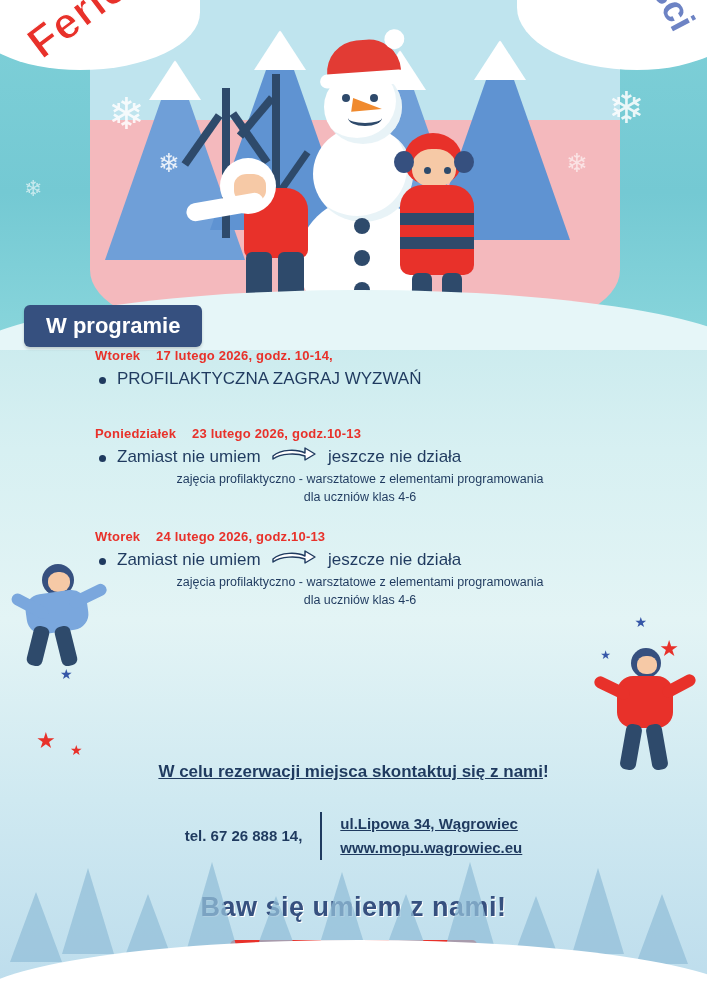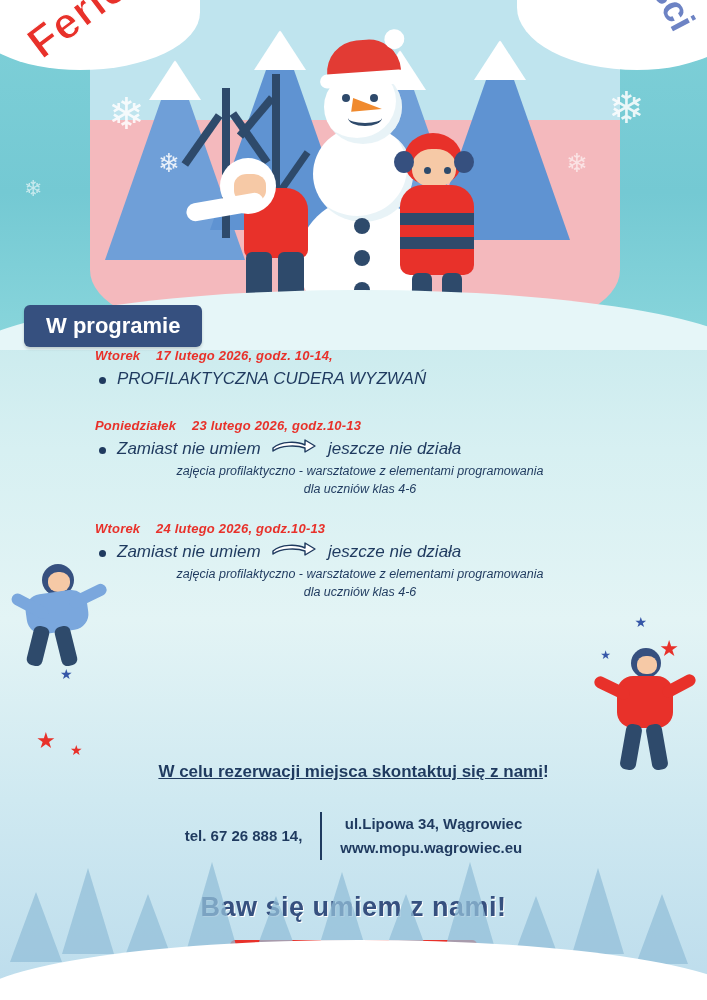--- a/index.html
+++ b/index.html
@@ -187,21 +187,21 @@
     border-radius: 6px;
     box-shadow: 0 2px 3px rgba(0,0,0,.18);
   }
 
   
   .schedule {
     position: absolute;
     left: 95px; top: 348px;
     width: 530px;
   }
-  .entry { margin-bottom: 14px; font-style: italic; }
+  .entry { margin-bottom: 14px; }
   .entry-head {
     font-size: 13px;
     font-weight: bold;
     color: #e8312a;
     margin-bottom: 4px;
     letter-spacing: .2px;
   }
   .entry-head .day { margin-right: 12px; }
   .entry ul { list-style: none; margin: 0; padding: 0; }
   .entry li {
@@ -251,21 +251,21 @@
     align-items: center;
   }
   .contact .col {
     color: #1f3a5f;
     font-weight: bold;
     font-size: 15px;
     line-height: 1.6;
     padding: 0 18px;
   }
   .contact .col.left { text-align: right; }
-  .contact .col.right { text-align: right; }
+  .contact .col.right { text-align: left; text-decoration: underline; }
   .contact .divider {
     width: 2px; height: 48px; background: #1f3a5f;
   }
 
   
   .footer-slogan {
     position: absolute;
     left: 0; top: 892px; width: 707px;
     text-align: center;
     font-size: 27px;
@@ -398,30 +398,30 @@
   <div class="program-badge">W programie</div>
 
   <div class="schedule">
 
     <div class="entry">
       <div class="entry-head">
         <span class="day">Wtorek</span>
         <span>17 lutego 2026, godz. 10-14,</span>
       </div>
       <ul>
-        <li>PROFILAKTYCZNA CUDERA WYZWAŃ</li>
+        <li>PROFILAKTYCZNA ZAGRAJ WYZWAŃ</li>
       </ul>
     </div>
 
     <div class="entry" style="margin-top:22px;">
       <ul>
       </ul>
     </div>
 
-    <div class="entry" style="margin-top:26px;">
+    <div class="entry" style="margin-top:34px;">
       <div class="entry-head">
         <span class="day">Poniedziałek</span>
         <span>23 lutego 2026, godz.10-13</span>
       </div>
       <ul>
         <li>
           <span>Zamiast nie umiem</span>
           <span class="arrow-inline">
             <svg width="46" height="18" viewBox="0 0 46 18" fill="none">
               <path d="M2 11 C10 4, 26 4, 34 8 L34 3 L44 9 L34 15 L34 11 C26 8, 10 8, 2 14 Z" fill="#ffffff" stroke="#1f3a5f" stroke-width="1.4" stroke-linejoin="round"></path>

